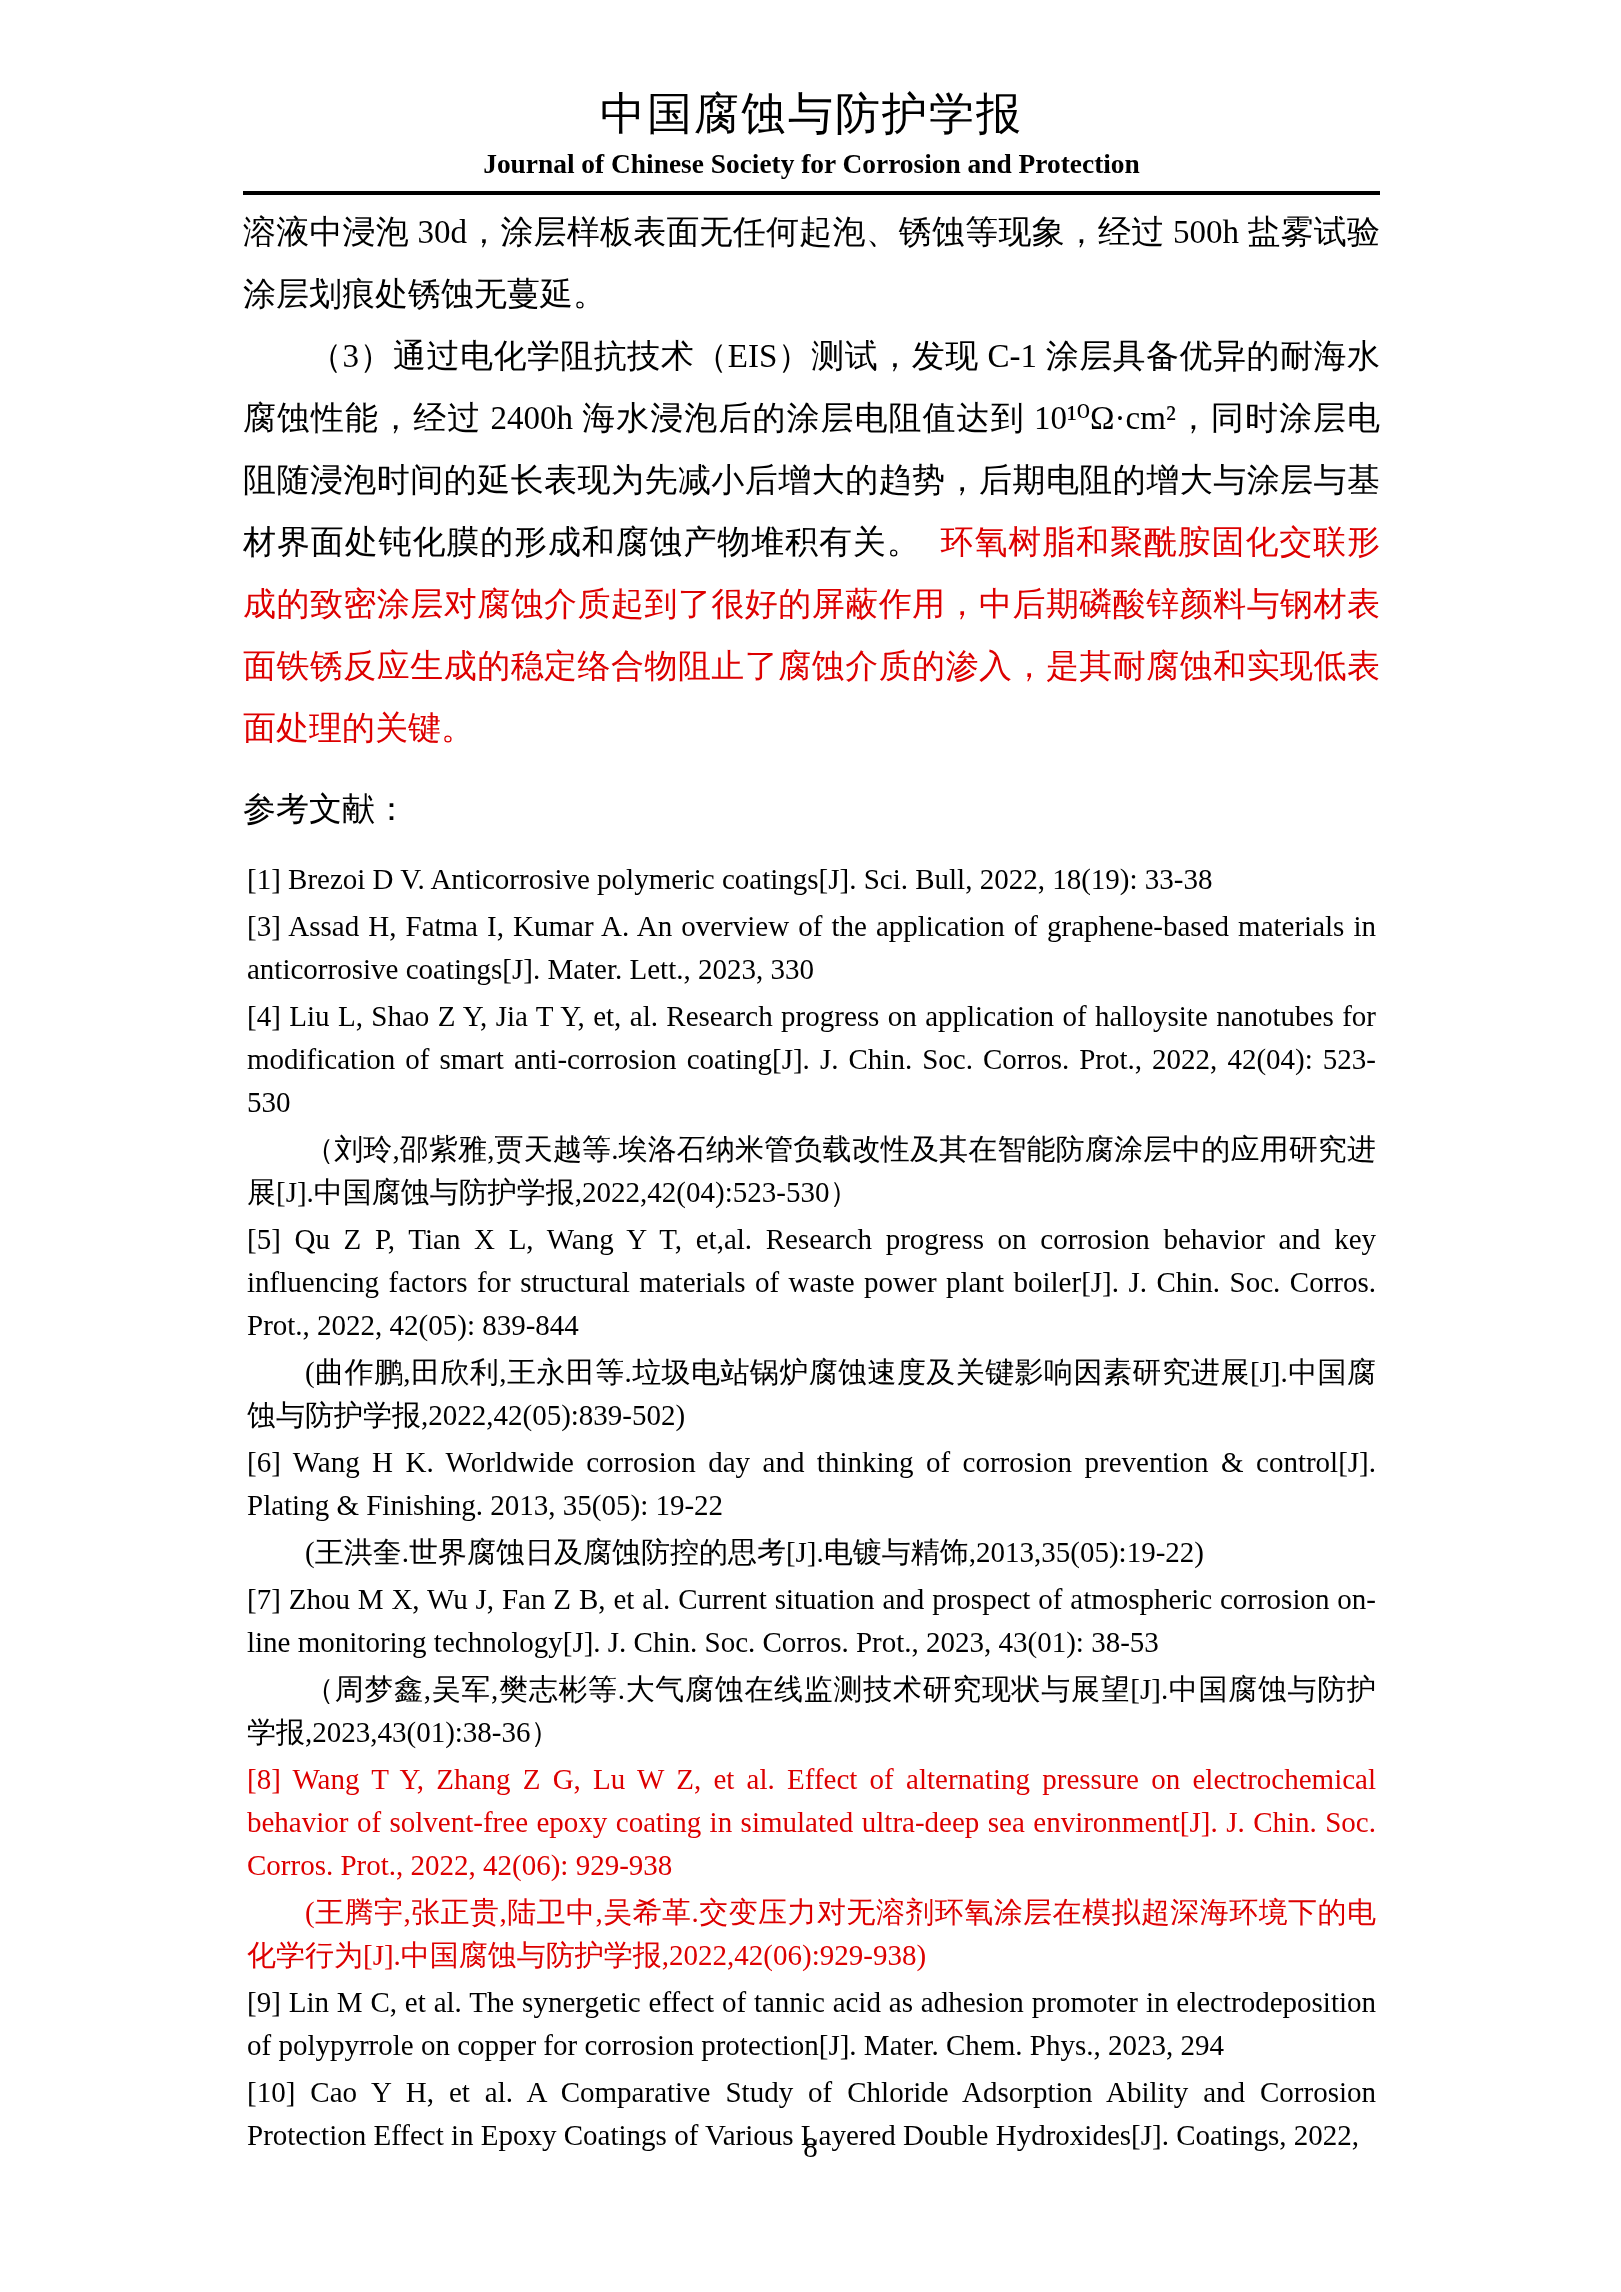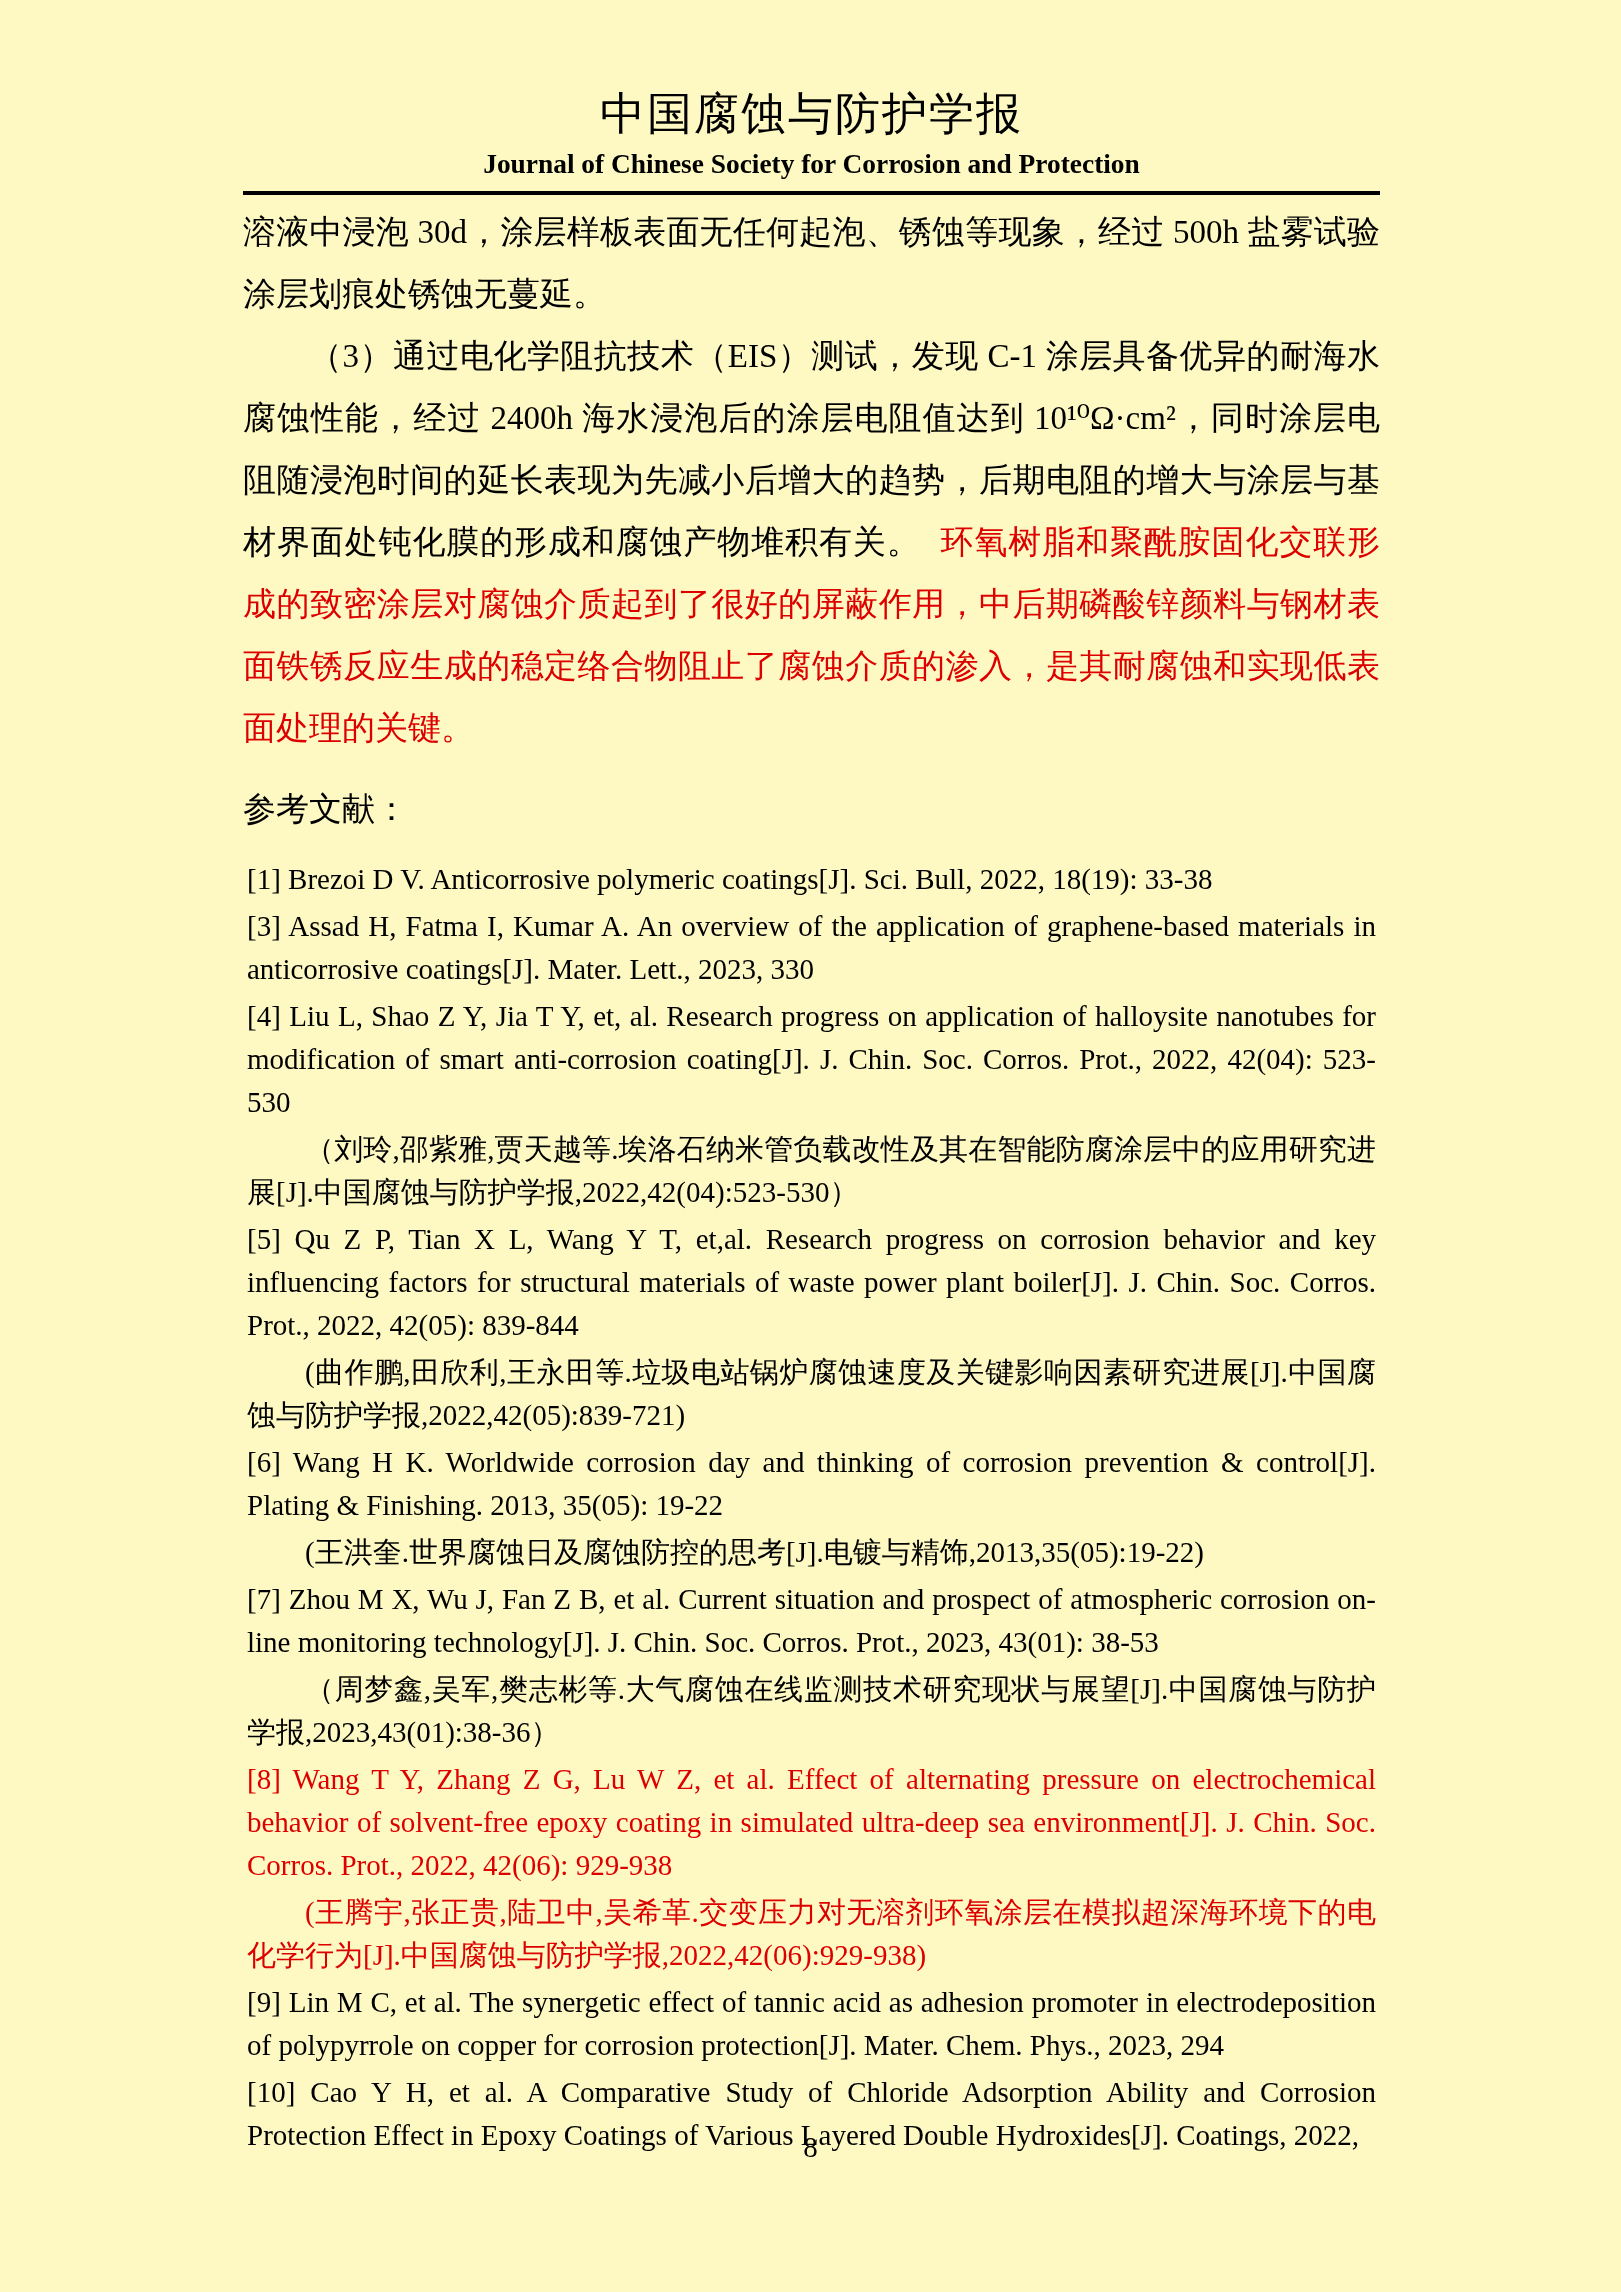--- a/index.html
+++ b/index.html
@@ -1,21 +1,21 @@
 <!DOCTYPE html>
 <html style="--emphasis-red: #dd0000;"><head>
 <meta charset="utf-8">
 <style>
   html, body { margin: 0; padding: 0; background: #888; }
   .page {
     position: relative;
     width: 1621px;
     height: 2293px;
     margin: 0 auto;
-    background: #fef9c3;
+    background: #ffffff;
     font-family: "Liberation Serif", "DejaVu Serif", serif;
     color: #000;
     overflow: hidden;
     box-sizing: border-box;
     padding: 86px 241px 0 243px;
   }
   .journal-title-zh {
     text-align: center;
     font-size: 45px;
     line-height: 1.25;
@@ -86,21 +86,21 @@
   </div>
 
   <h3 class="ref-heading">参考文献：</h3>
 
   <div class="reference-list">
       <p class="">[1] Brezoi D V. Anticorrosive polymeric coatings[J]. Sci. Bull, 2022, 18(19): 33-38</p>
       <p class="">[3] Assad H, Fatma I, Kumar A. An overview of the application of graphene-based materials in anticorrosive coatings[J]. Mater. Lett., 2023, 330</p>
       <p class="">[4] Liu L, Shao Z Y, Jia T Y, et, al. Research progress on application of halloysite nanotubes for modification of smart anti-corrosion coating[J]. J. Chin. Soc. Corros. Prot., 2022, 42(04): 523-530</p>
       <p class="cn ">（刘玲,邵紫雅,贾天越等.埃洛石纳米管负载改性及其在智能防腐涂层中的应用研究进展[J].中国腐蚀与防护学报,2022,42(04):523-530）</p>
       <p class="">[5] Qu Z P, Tian X L, Wang Y T, et,al. Research progress on corrosion behavior and key influencing factors for structural materials of waste power plant boiler[J]. J. Chin. Soc. Corros. Prot., 2022, 42(05): 839-844</p>
-      <p class="cn ">(曲作鹏,田欣利,王永田等.垃圾电站锅炉腐蚀速度及关键影响因素研究进展[J].中国腐蚀与防护学报,2022,42(05):839-721)</p>
+      <p class="cn ">(曲作鹏,田欣利,王永田等.垃圾电站锅炉腐蚀速度及关键影响因素研究进展[J].中国腐蚀与防护学报,2022,42(05):839-502)</p>
       <p class="">[6] Wang H K. Worldwide corrosion day and thinking of corrosion prevention &amp; control[J]. Plating &amp; Finishing. 2013, 35(05): 19-22</p>
       <p class="cn ">(王洪奎.世界腐蚀日及腐蚀防控的思考[J].电镀与精饰,2013,35(05):19-22)</p>
       <p class="">[7] Zhou M X, Wu J, Fan Z B, et al. Current situation and prospect of atmospheric corrosion on-line monitoring technology[J]. J. Chin. Soc. Corros. Prot., 2023, 43(01): 38-53</p>
       <p class="cn ">（周梦鑫,吴军,樊志彬等.大气腐蚀在线监测技术研究现状与展望[J].中国腐蚀与防护学报,2023,43(01):38-36）</p>
       <p class="red">[8] Wang T Y, Zhang Z G, Lu W Z, et al. Effect of alternating pressure on electrochemical behavior of solvent-free epoxy coating in simulated ultra-deep sea environment[J]. J. Chin. Soc. Corros. Prot., 2022, 42(06): 929-938</p>
       <p class="cn red">(王腾宇,张正贵,陆卫中,吴希革.交变压力对无溶剂环氧涂层在模拟超深海环境下的电化学行为[J].中国腐蚀与防护学报,2022,42(06):929-938)</p>
       <p class="">[9] Lin M C, et al. The synergetic effect of tannic acid as adhesion promoter in electrodeposition of polypyrrole on copper for corrosion protection[J]. Mater. Chem. Phys., 2023, 294</p>
       <p class="">[10] Cao Y H, et al. A Comparative Study of Chloride Adsorption Ability and Corrosion Protection Effect in Epoxy Coatings of Various Layered Double Hydroxides[J]. Coatings, 2022,</p>
     </div>
 

